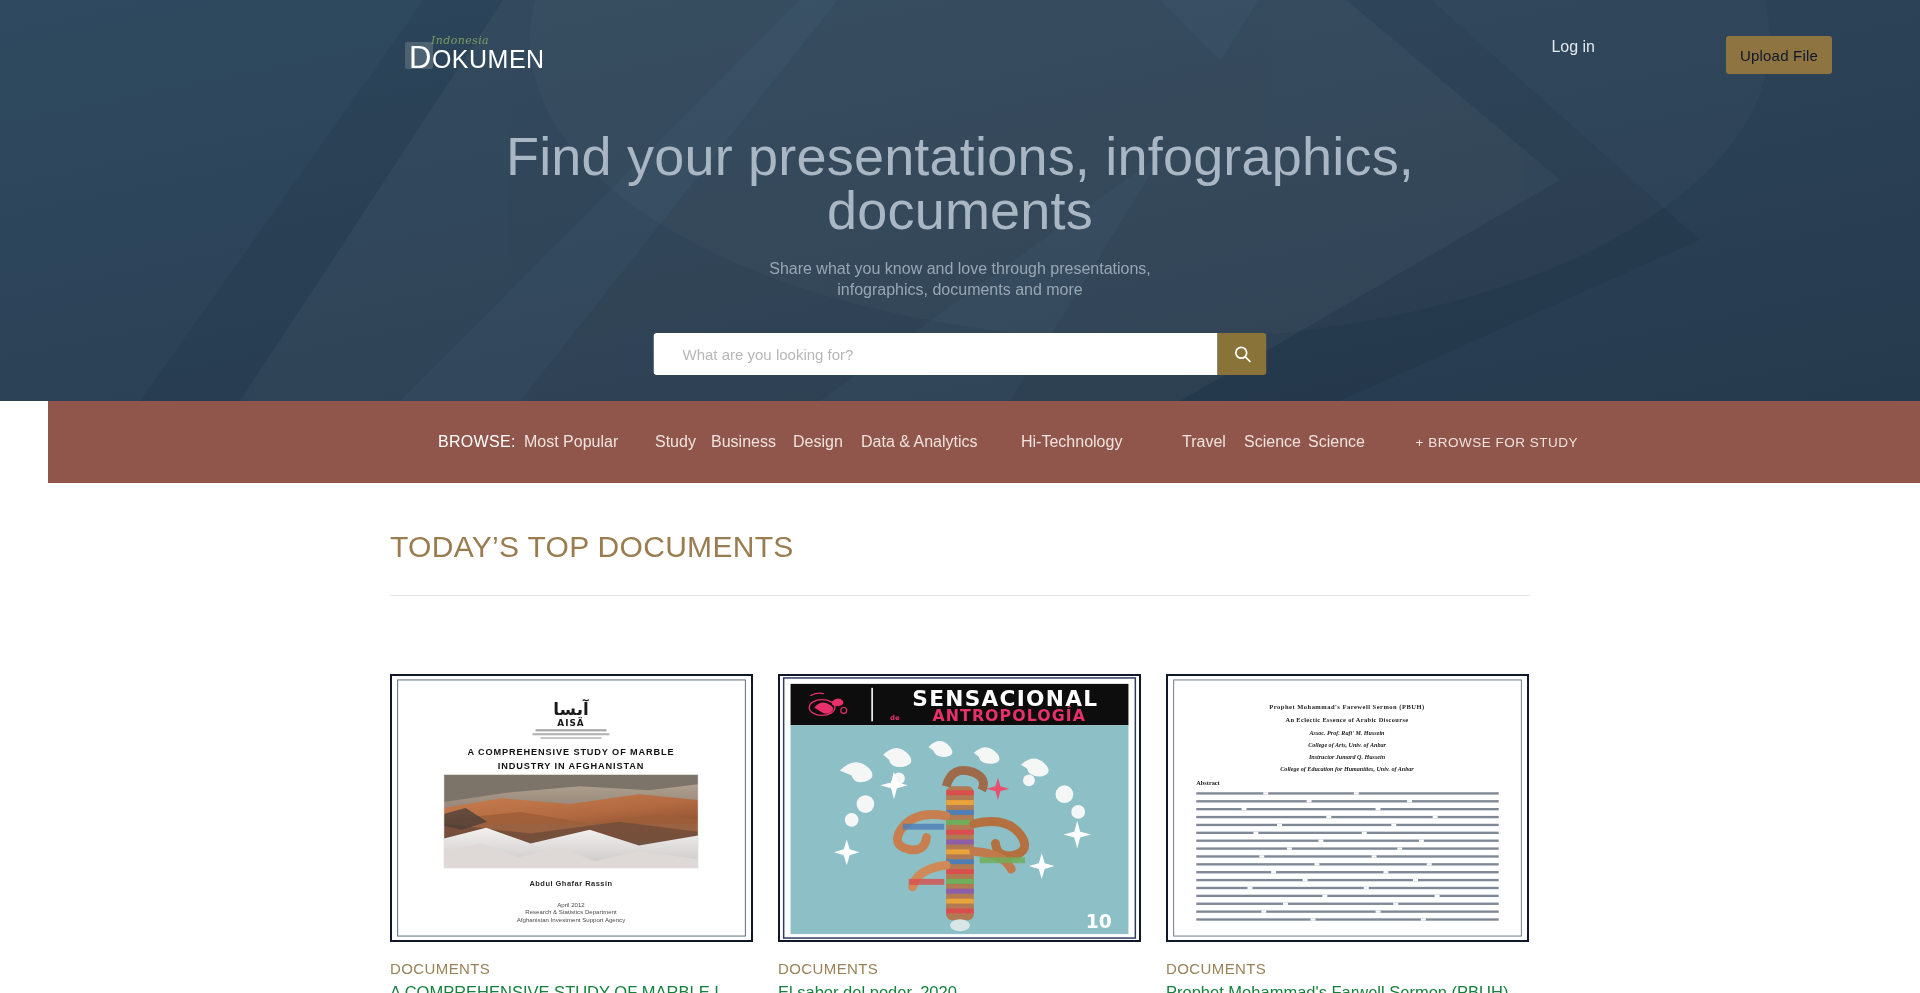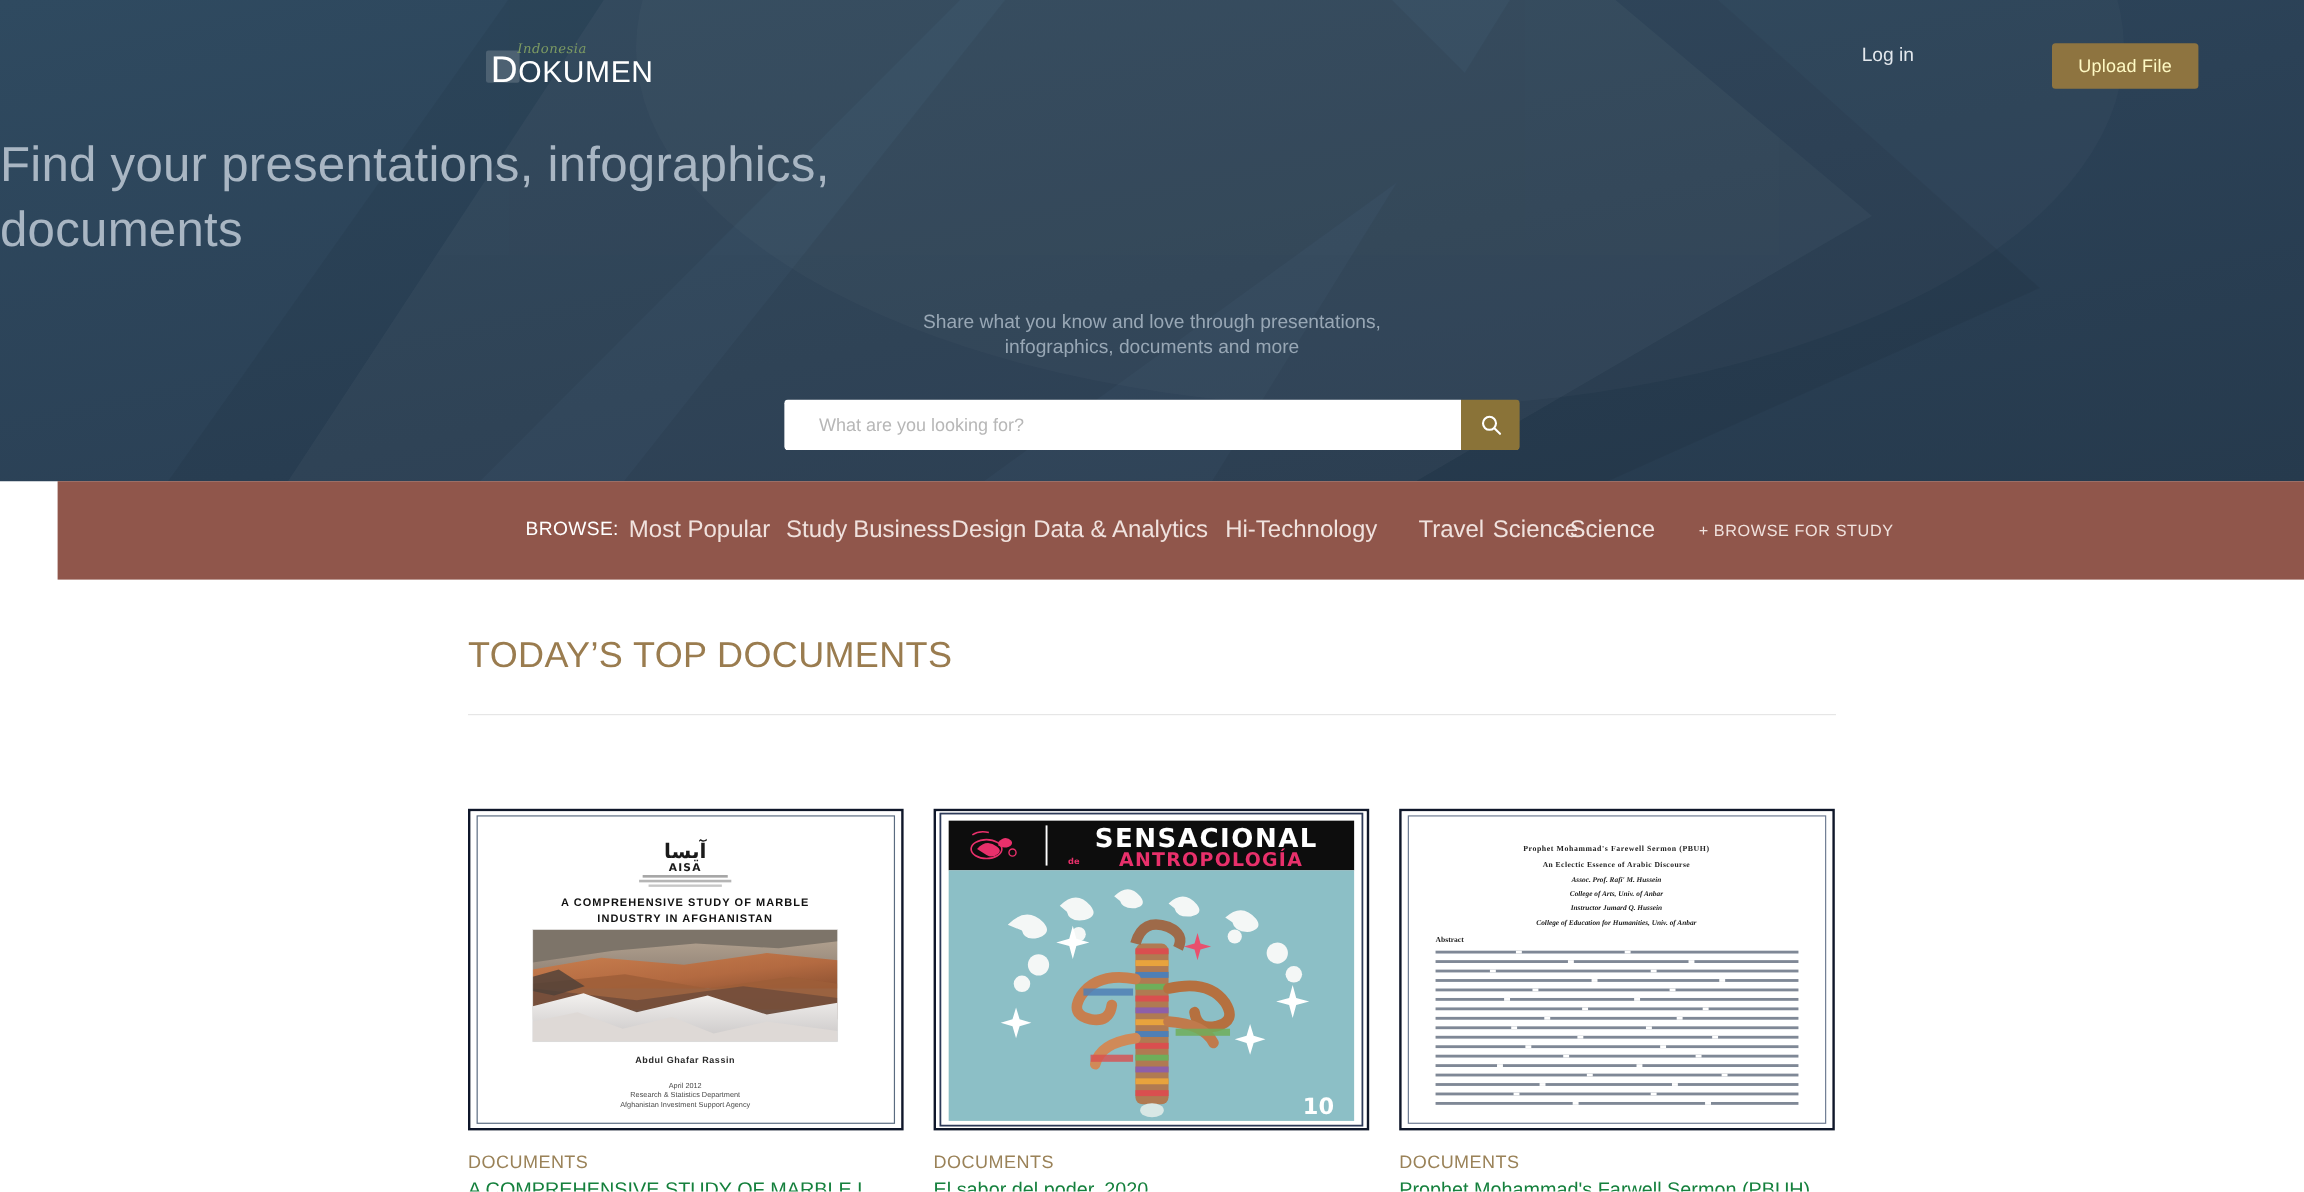--- a/index.html
+++ b/index.html
@@ -86,39 +86,40 @@
     font-size: 16px;
     color: #e3e8ed;
     text-decoration: none;
     white-space: nowrap;
     cursor: pointer;
   }
   .upload-btn {
     position: absolute;
     right: 88px;
     top: 36px;
-    width: 122px;
+    width: 106px;
     height: 38px;
     background: #8e7440;
-    color: #fef9c3;
+    color: #0f172a;
     border: none;
     border-radius: 3px;
     font-size: 15px;
     font-family: "Liberation Sans", sans-serif;
     cursor: pointer;
     letter-spacing: 0.2px;
   }
 
   
   .hero-title {
     position: absolute;
-    top: 110px;
+    top: 129px;
     left: 0;
     width: 1920px;
-    font-size: 41px;
+    text-align: center;
+    font-size: 54px;
     font-weight: 400;
     line-height: 54px;
     color: #a9b6c3;
     letter-spacing: 0.2px;
   }
   .hero-sub {
     position: absolute;
     top: 258px;
     left: 0;
     width: 1920px;
@@ -186,21 +187,21 @@
     transform: translateY(-50%);
     font-size: 16px;
     color: #ffffff;
     letter-spacing: 0.3px;
     white-space: nowrap;
   }
   .browse-item {
     position: absolute;
     top: 50%;
     transform: translateY(-50%);
-    font-size: 20px;
+    font-size: 16px;
     color: #f0e2de;
     text-decoration: none;
     white-space: nowrap;
     cursor: pointer;
   }
   .browse-more {
     position: absolute;
     right: 0;
     top: 50%;
     transform: translateY(-50%);

